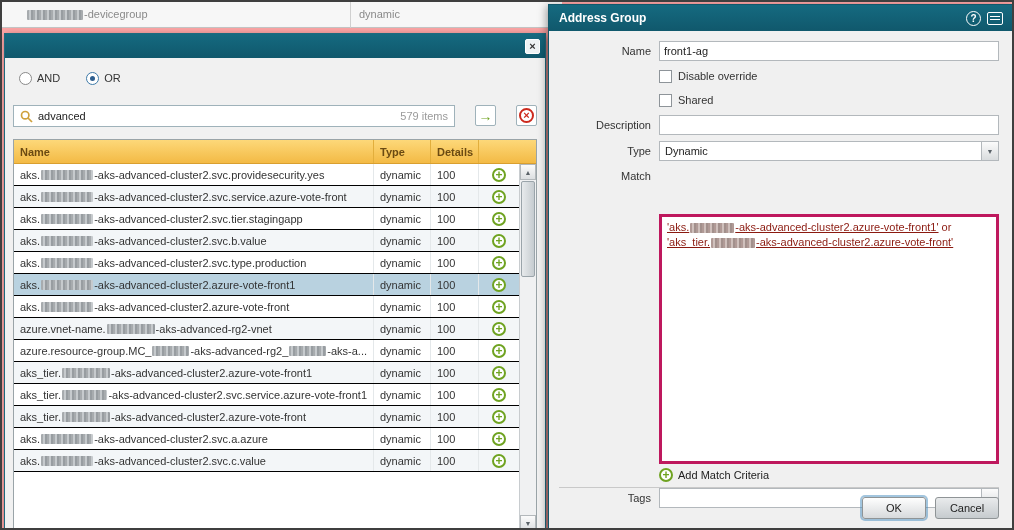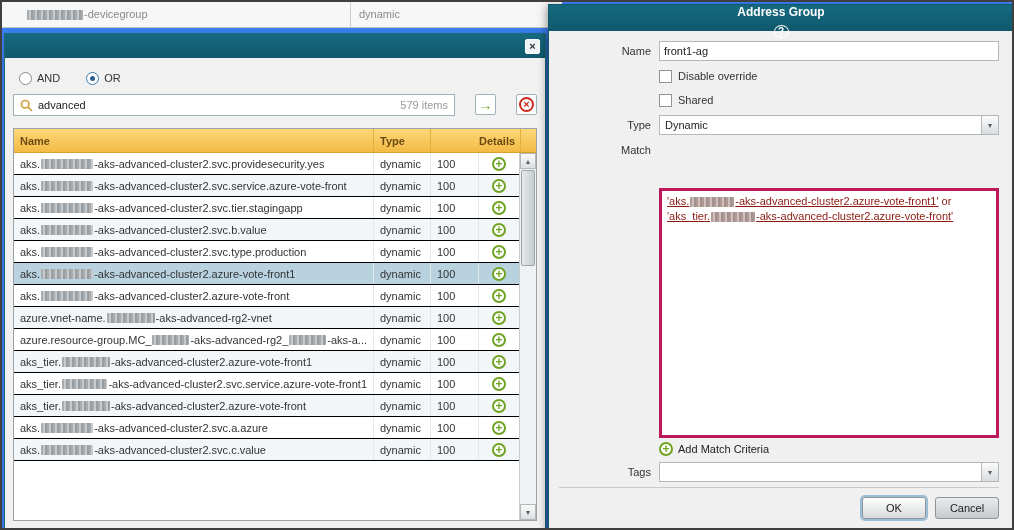--- a/index.html
+++ b/index.html
@@ -6,59 +6,59 @@
     --header-teal:#156a80;
     --amber-top:#fdd879;
     --amber-bottom:#f3ba45;
     --selected-row:#b9d2e0;
     --green-icon:#6fa321;
     --red-icon:#cc2a1e;
     --match-text:#8b1a10;
   }
   *{box-sizing:border-box;margin:0;padding:0;}
   body{font-family:"Liberation Sans",sans-serif;background:#777;}
-  .screen{position:relative;width:1014px;height:530px;background:#3b82f6;border:2px solid #3f3f3f;overflow:hidden;}
+  .screen{position:relative;width:1014px;height:530px;background:#fca5a5;border:2px solid #3f3f3f;overflow:hidden;}
 
   
   .bg-strip{position:absolute;left:0;top:0;width:560px;height:26px;background:#f7f7f7;border-bottom:1px solid #c5c5c5;}
   .bg-strip .bg-cell1{position:absolute;left:24px;top:6px;color:#8a8a8a;font-size:11px;white-space:nowrap;}
   .bg-divider{position:absolute;left:348px;top:0;width:1px;height:26px;background:#d0d0d0;}
   .bg-cell2{position:absolute;left:357px;top:6px;color:#8a8a8a;font-size:11px;}
 
   .redact{display:inline-block;height:10px;vertical-align:middle;margin:0 1px;border-radius:1px;
     background:repeating-linear-gradient(90deg,#a7abae 0 2px,#c6cacd 2px 4px,#989da1 4px 6px);}
 
   
   .picker{position:absolute;left:2px;top:31px;width:542px;height:497px;background:#f1f1f1;
     border:1px solid #1d6a7e;box-shadow:2px 3px 8px rgba(0,0,0,.45);}
   .picker-titlebar{height:24px;background:linear-gradient(var(--header-teal),#10586c);display:flex;align-items:center;justify-content:flex-end;padding:0 5px;}
   .close-btn{width:15px;height:15px;background:#eef3f5;border:1px solid #ffffff;border-radius:2px;
     color:#333;font-size:11px;line-height:13px;text-align:center;font-weight:bold;cursor:pointer;}
   .picker-body{position:relative;height:471px;padding:8px;}
-  .radio-row{display:flex;align-items:center;gap:26px;height:24px;padding-left:6px;margin-bottom:4px;}
+  .radio-row{display:flex;align-items:center;gap:26px;height:24px;padding-left:6px;margin-bottom:15px;}
   .radio-opt{display:flex;align-items:center;gap:5px;font-size:11px;color:#333;cursor:pointer;}
   .radio{width:13px;height:13px;border-radius:50%;border:1px solid #8a8a8a;background:#fff;position:relative;}
   .radio.checked{border-color:#3e7aa8;}
   .radio.checked::after{content:"";position:absolute;left:3px;top:3px;width:5px;height:5px;border-radius:50%;background:#2f5f8f;}
   .search-row{display:flex;align-items:flex-start;gap:20px;margin-bottom:12px;}
   .search-box{flex:1;height:22px;background:#fff;border:1px solid #9fb2ba;display:flex;align-items:center;padding:0 6px;gap:5px;}
   .search-text{flex:1;font-size:11px;color:#222;}
   .items-count{font-size:11px;color:#9a9a9a;}
   .icon-btn{width:21px;height:21px;background:#fff;border:1px solid #9fb2ba;border-radius:2px;display:flex;align-items:center;justify-content:center;cursor:pointer;padding:0;}
   .go-arrow{color:var(--green-icon);font-size:14px;font-weight:bold;line-height:1;}
   .clear-circle{width:15px;height:15px;border-radius:50%;border:2px solid var(--red-icon);color:var(--red-icon);
     font-size:11px;line-height:11px;text-align:center;font-weight:bold;}
 
   .grid{position:relative;border:1px solid #9aa4a8;background:#fff;height:393px;overflow:hidden;}
   .grid-header{display:flex;height:24px;background:linear-gradient(var(--amber-top),var(--amber-bottom));
     border-bottom:1px solid #d99f2f;font-size:11px;font-weight:bold;color:#6b4a12;}
   .gh{display:flex;align-items:center;padding:0 6px;border-right:1px solid #e2ae3c;height:100%;}
   .gh.name{width:360px;}
   .gh.type{width:57px;}
-  .gh.details{width:48px;margin-left:42px;}
+  .gh.details{width:48px;}
   .gh.add{flex:1;border-right:none;}
   .grid-rows{position:absolute;left:0;top:24px;right:17px;bottom:0;background:#fff;overflow:hidden;}
   .trow{display:flex;height:22px;font-size:11px;color:#333;border-bottom:1px solid #000000;cursor:pointer;}
   .trow.alt{background:#f3f6f8;}
   .trow.sel{background:var(--selected-row);}
   .c{display:flex;align-items:center;padding:0 6px;border-right:1px solid #e4e8ea;height:100%;overflow:hidden;white-space:nowrap;}
   .c.name{width:360px;}
   .c.type{width:57px;}
   .c.details{width:48px;}
   .c.add{flex:1;justify-content:center;border-right:none;}
@@ -68,21 +68,21 @@
   .sb-btn{position:absolute;left:0;width:16px;height:16px;background:linear-gradient(#fbfbfb,#dcdfe1);border:1px solid #b3b8bb;
     color:#5a6268;font-size:7px;display:flex;align-items:center;justify-content:center;cursor:pointer;}
   .sb-btn.up{top:0;}
   .sb-btn.down{bottom:0;}
   .sb-thumb{position:absolute;left:1px;top:17px;width:14px;height:96px;background:linear-gradient(90deg,#e7eaec,#c6ccd0);
     border:1px solid #9aa4aa;border-radius:2px;cursor:grab;}
 
   
   .ag{position:absolute;left:546px;top:2px;width:466px;height:526px;background:#f0f0f0;
     border:1px solid #11586b;box-shadow:-2px 2px 8px rgba(0,0,0,.35);}
-  .ag-titlebar{height:26px;background:linear-gradient(var(--header-teal),#10586c);display:flex;align-items:center;padding:0 10px;gap:6px;flex-direction:column;}
+  .ag-titlebar{height:26px;background:linear-gradient(var(--header-teal),#10586c);display:flex;align-items:center;padding:0 10px;gap:6px;}
   .ag-title{flex:1;color:#fff;font-size:12px;font-weight:bold;}
   .help-icon{width:15px;height:15px;border-radius:50%;border:1.5px solid #fff;color:#fff;font-size:10px;font-weight:bold;
     display:flex;align-items:center;justify-content:center;cursor:pointer;}
   .doc-icon{width:16px;height:13px;border:1.5px solid #fff;border-radius:2px;position:relative;cursor:pointer;}
   .doc-icon::after{content:"";position:absolute;left:2px;top:3px;right:2px;height:1.5px;background:#fff;box-shadow:0 3px 0 #fff;}
   .ag-body{position:relative;height:498px;padding:10px 14px 0 10px;font-size:11px;color:#333;}
   .frow{display:flex;align-items:center;margin-bottom:6px;}
   .frow.top{align-items:flex-start;}
   .flabel{width:100px;text-align:right;padding-right:8px;color:#333;flex:none;}
   .ffield{flex:1;min-width:0;}
@@ -358,20 +358,24 @@
       </div>
 
       <div class="frow">
         <span class="flabel"></span>
         <span class="ffield cbrow">
           <span class="cb"></span>
           <span>Shared</span>
         </span>
       </div>
 
+      <div class="frow">
+        <span class="flabel">Description</span>
+        <span class="ffield"><input class="tinput" value="" style=""></span>
+      </div>
 
       <div class="frow">
         <span class="flabel">Type</span>
         <span class="ffield">
           <span class="select">
             <span class="sval">Dynamic</span>
             <span class="strigger">▼</span>
           </span>
         </span>
       </div>

